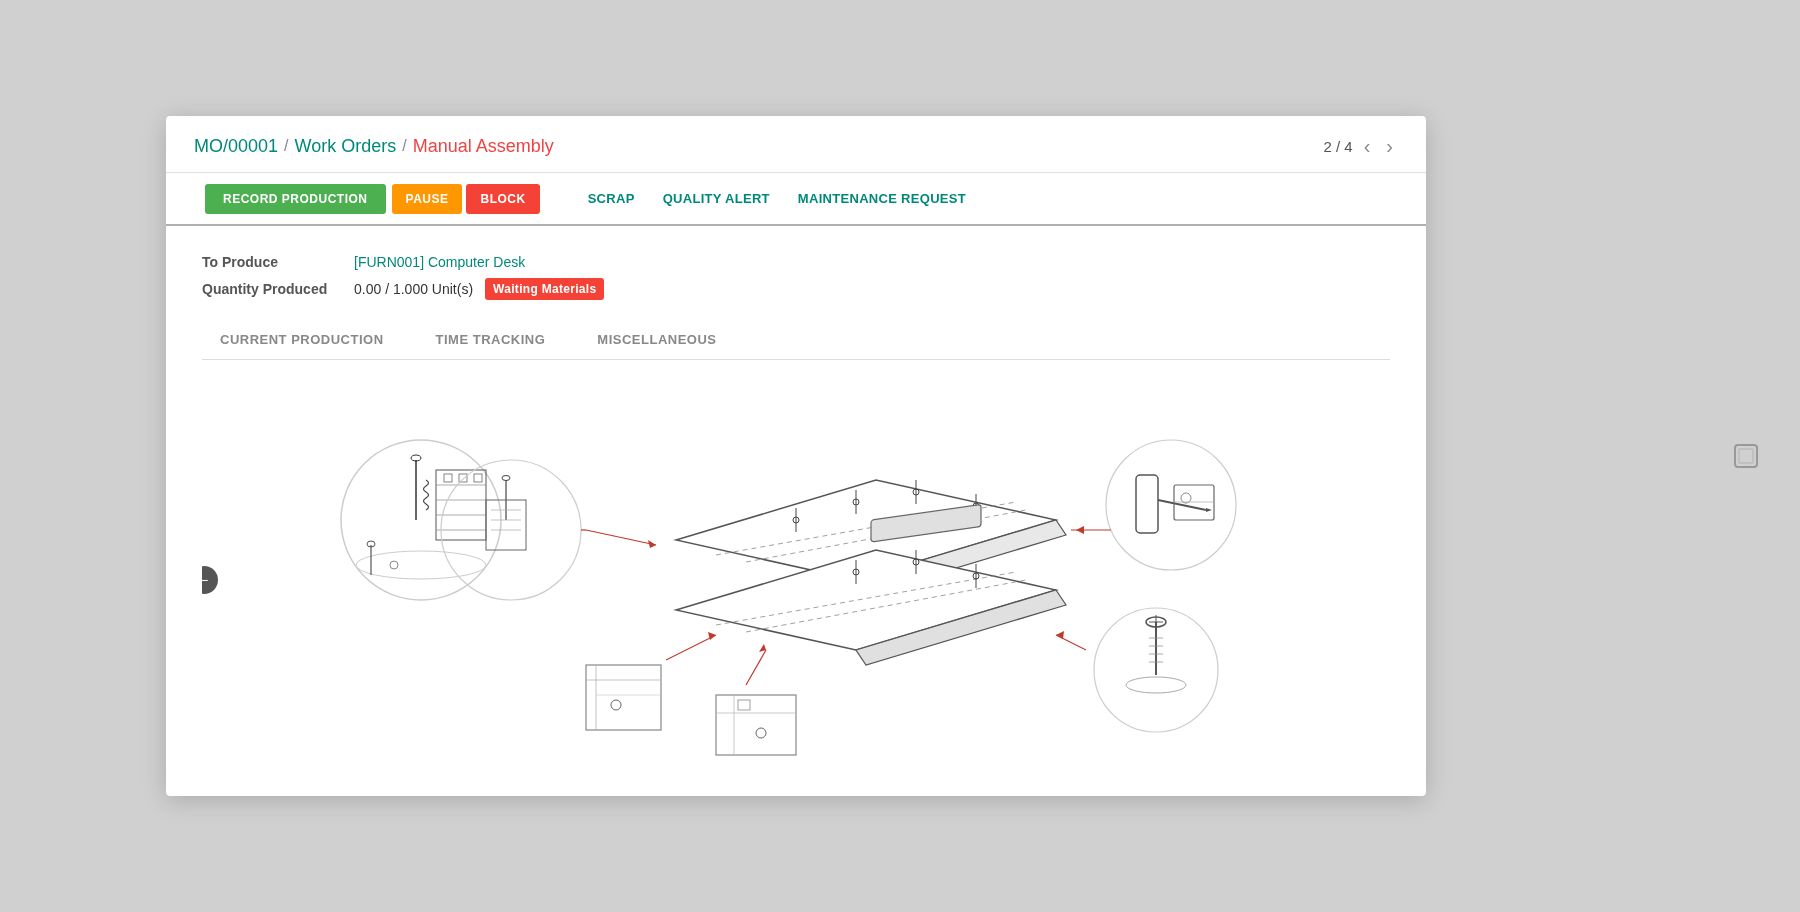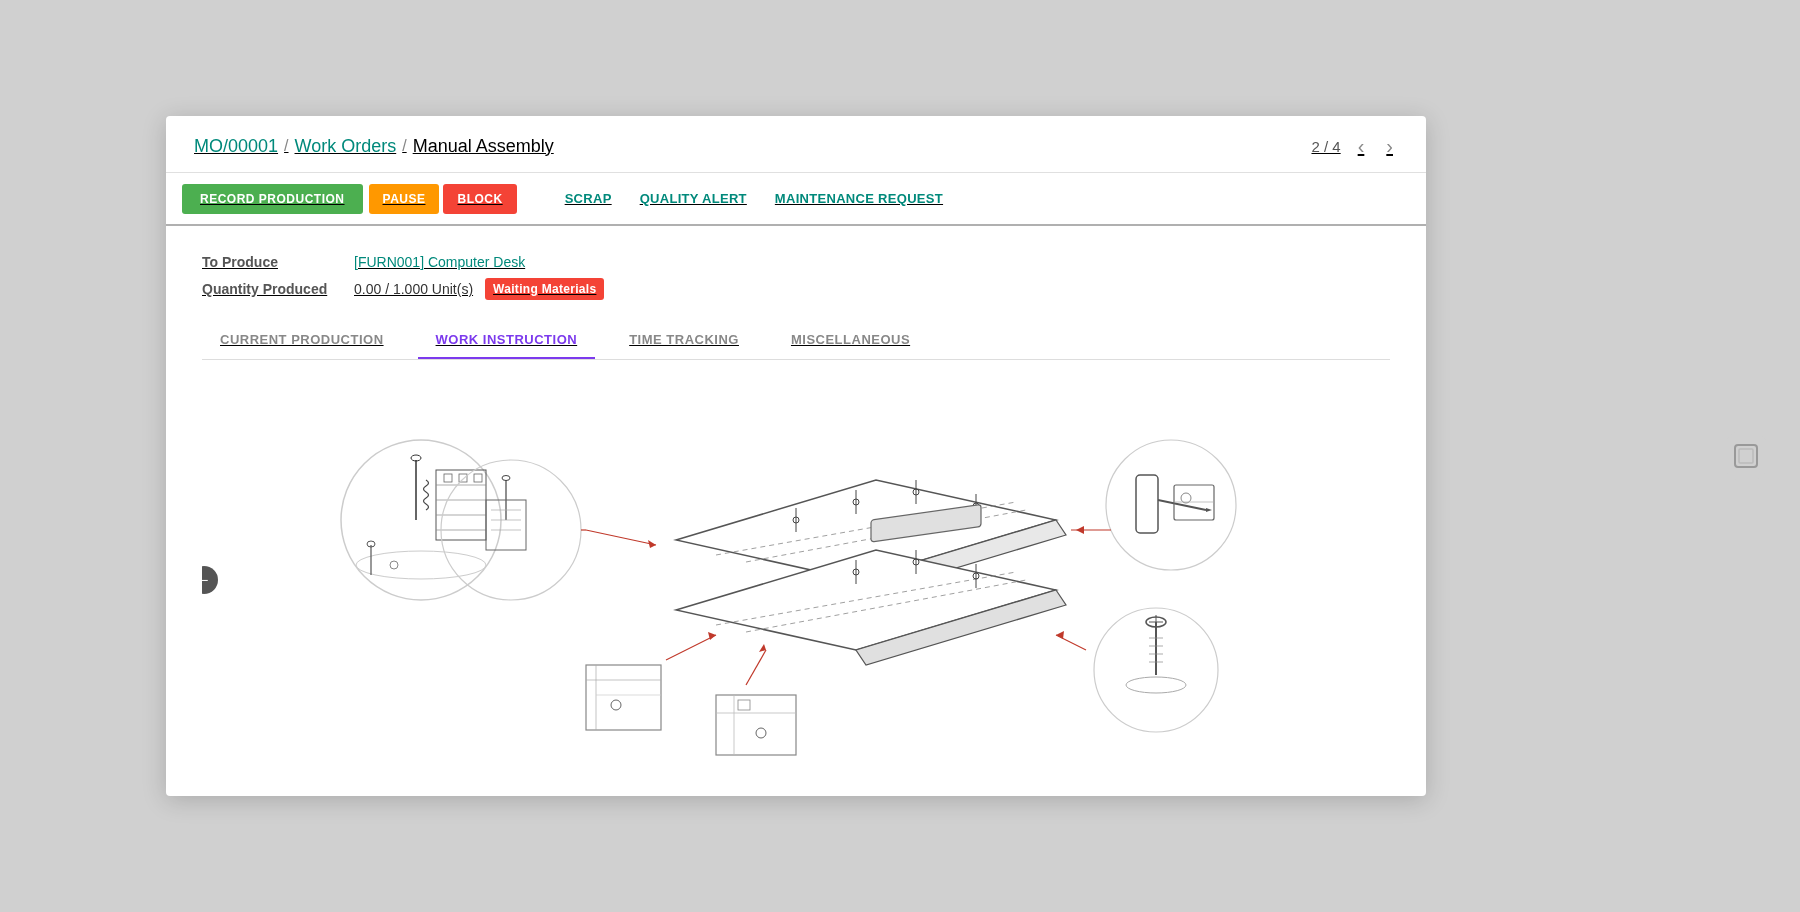--- a/index.html
+++ b/index.html
@@ -41,48 +41,48 @@
     }
     .breadcrumb-sep {
       color: #888;
       font-size: 16px;
     }
     .breadcrumb-work-orders {
       color: #00897b;
       font-weight: 500;
     }
     .breadcrumb-manual {
-      color: #000000;
+      color: #ef4444;
       font-weight: 400;
     }
     .nav-controls {
       display: flex;
       align-items: center;
-      gap: 12px;
+      gap: 6px;
     }
     .nav-page {
       font-size: 15px;
       color: #555;
     }
     .nav-btn {
       background: none;
       border: none;
       cursor: pointer;
       font-size: 20px;
       color: #888;
       padding: 2px 5px;
       line-height: 1;
     }
 
     
     .action-bar {
       display: flex;
       align-items: center;
       gap: 0;
-      padding: 10px 16px;
+      padding: 10px 39px;
       border-bottom: 2px solid #b0b0b0;
       background: #fff;
     }
     .btn-record {
       background: #4caf50;
       color: #fff;
       border: none;
       padding: 8px 18px;
       font-size: 12px;
       font-weight: 700;
@@ -236,21 +236,20 @@
       justify-content: center;
       color: #888;
       font-size: 22px;
       cursor: pointer;
       border: none;
     }
 
     .outer-wrapper {
       position: relative;
       width: 1468px;
-      text-decoration: underline;
     }
   </style>
 </head>
 <body>
 
 <div class="outer-wrapper">
   <div class="window">
 
     <div class="header">
       <div class="breadcrumb">
@@ -285,21 +284,20 @@
         </div>
         <div class="info-row">
           <span class="info-label">Quantity Produced</span>
           <span class="info-value">0.00  /  1.000 Unit(s)</span>
           <span class="badge-waiting">Waiting Materials</span>
         </div>
       </div>
 
       <div class="tabs">
         <div class="tab">CURRENT PRODUCTION</div>
-        <div class="tab active">WORK INSTRUCTION</div>
         <div class="tab">TIME TRACKING</div>
         <div class="tab">MISCELLANEOUS</div>
       </div>
 
       <div class="instruction-area">
         <div class="side-toggle">−</div>
 
         <svg class="assembly-svg" viewBox="0 0 960 380" xmlns="http://www.w3.org/2000/svg">
 
           <circle cx="105" cy="130" r="80" fill="none" stroke="#ccc" stroke-width="1.5"></circle>

